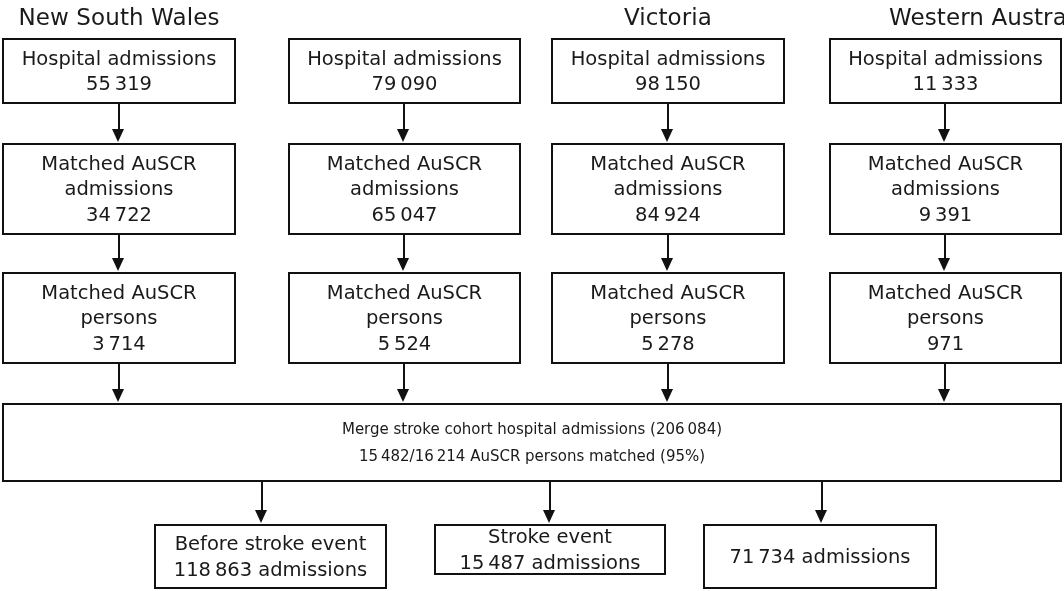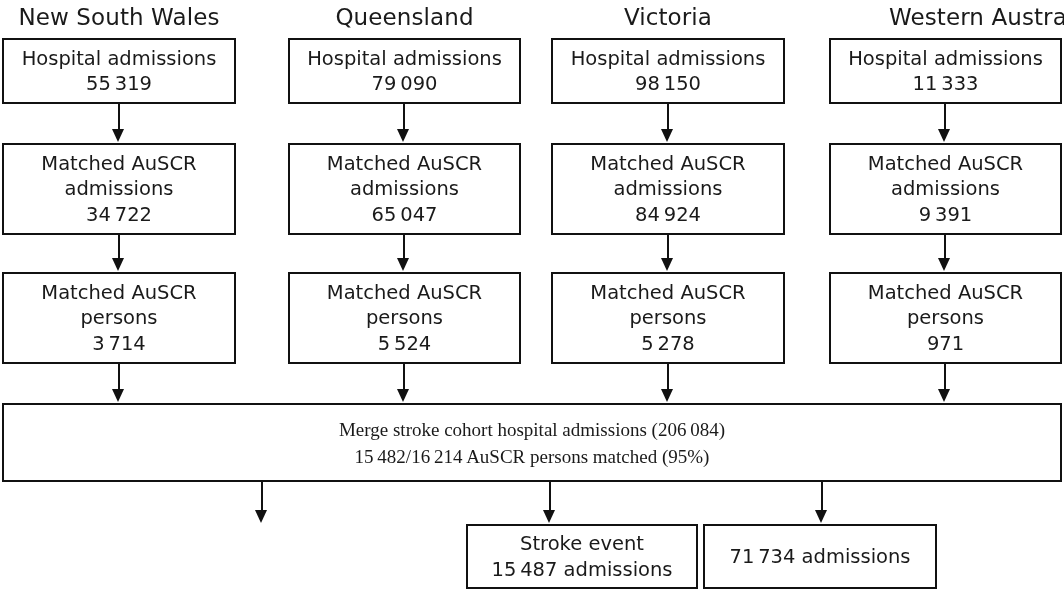--- a/index.html
+++ b/index.html
@@ -45,23 +45,22 @@
     text-align: center;
     color: #1a1a1a;
   }
   .box .ln {
     display: block;
     font-size: 19.5px;
     line-height: 25.5px;
     white-space: nowrap;
   }
   .box.merge .ln {
-    font-size: 19px;
+    font-size: 15px;
     line-height: 27px;
-    font-family: Liberation Serif, serif;
   }
 
   
   .vline {
     position: absolute;
     width: 2.2px;
     background: #111111;
   }
   .arrowhead {
     position: absolute;
@@ -71,21 +70,20 @@
     border-right: 6.5px solid transparent;
     border-top: 13px solid #111111;
   }
 </style>
 </head>
 <body>
 
 <div id="canvas">
 
   <div class="col-title" style="left:2px;  top:2px;  width:234px;">New South Wales</div>
-  <div class="col-title" style="left:288px; top:2px;  width:233px;">Queensland</div>
   <div class="col-title" style="left:551px; top:2px;  width:234px;">Victoria</div>
   <div class="col-title" style="left:875px; top:2px;  width:233px;">Western Australia</div>
 
   <div class="box" style="left:2px;   top:38px; width:234px; height:66px;">
     <span class="ln">Hospital admissions</span>
     <span class="ln">55 319</span>
   </div>
   <div class="box" style="left:288px; top:38px; width:233px; height:66px;">
     <span class="ln">Hospital admissions</span>
     <span class="ln">79 090</span>
@@ -173,21 +171,25 @@
     <span class="ln">15 482/16 214 AuSCR persons matched (95%)</span>
   </div>
 
   <div class="vline" style="left:261px; top:482px; height:30px;"></div>
   <div class="arrowhead" style="left:255px; top:510px;"></div>
   <div class="vline" style="left:549px; top:482px; height:30px;"></div>
   <div class="arrowhead" style="left:543px; top:510px;"></div>
   <div class="vline" style="left:821px; top:482px; height:30px;"></div>
   <div class="arrowhead" style="left:815px; top:510px;"></div>
 
-  <div class="box" style="left:434px; top:524px; width:232px; height:65px;margin-left:32px;">
+  <div class="box" style="left:154px; top:524px; width:233px; height:65px;">
+    <span class="ln">Before stroke event</span>
+    <span class="ln">118 863 admissions</span>
+  </div>
+  <div class="box" style="left:434px; top:524px; width:232px; height:51px;">
     <span class="ln">Stroke event</span>
     <span class="ln">15 487 admissions</span>
   </div>
   <div class="box" style="left:703px; top:524px; width:234px; height:65px;">
     <span class="ln">71 734 admissions</span>
   </div>
 
 </div>
 
 </body></html>

